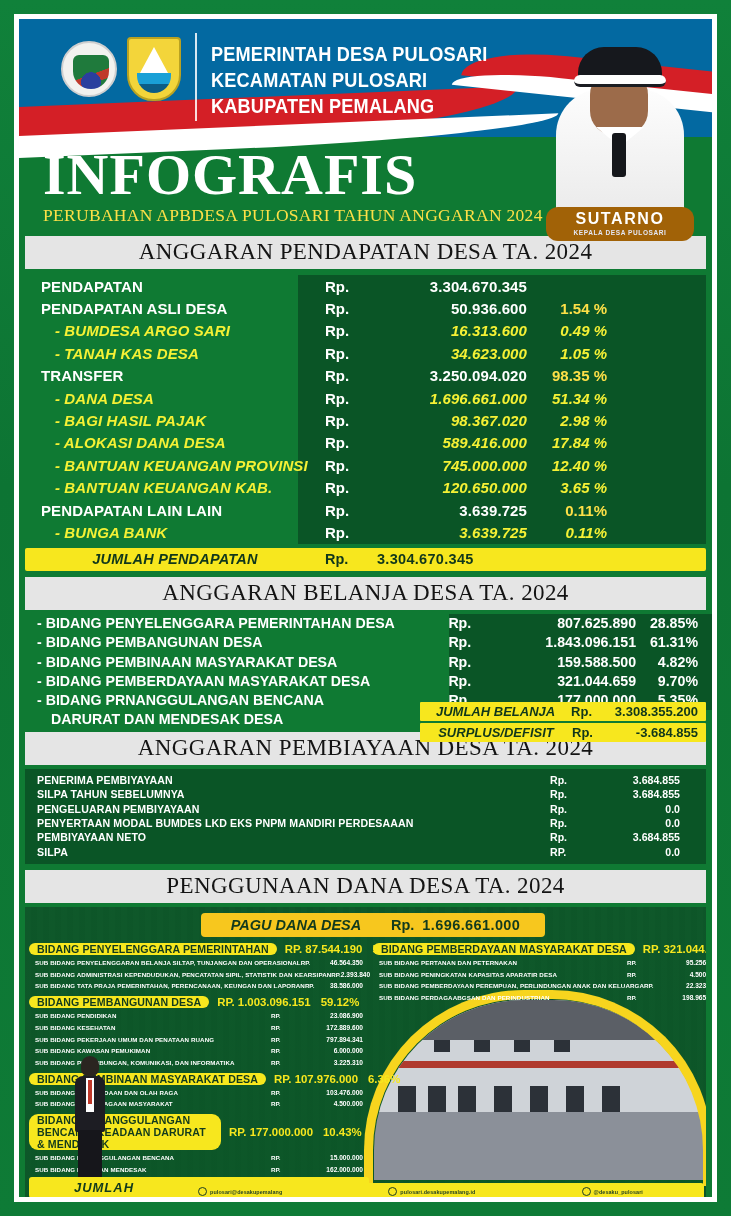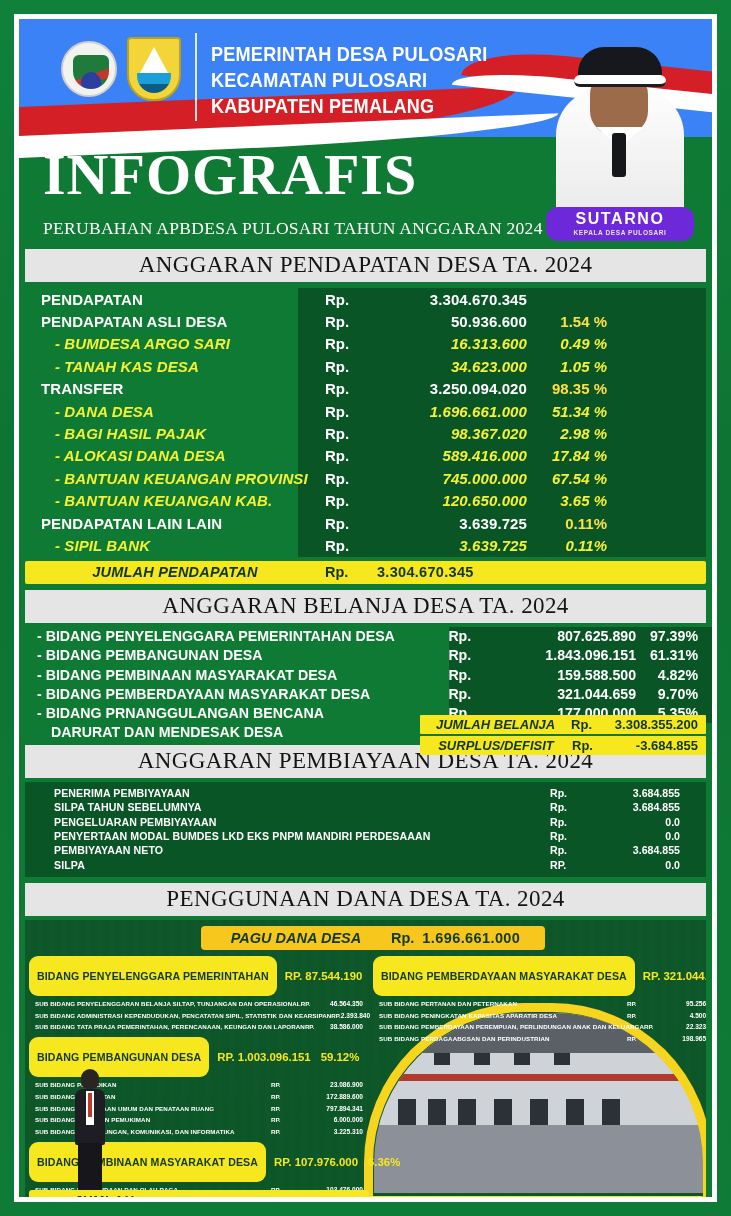--- a/index.html
+++ b/index.html
@@ -19,21 +19,21 @@
   .frame {
     position: absolute; left: 14px; top: 14px;
     width: 703px; height: 1188px;
     border: 5px solid #ffffff;
     overflow: hidden;
     background: #0f7a33;
   }
   .inner { position:absolute; left:0; top:0; right:0; bottom:0; overflow:hidden; }
 
   
-  .header { position: relative; height: 118px; background:#3b82f6; }
+  .header { position: relative; height: 118px; background:#0369a1; }
   .logos { position:absolute; left: 42px; top: 18px; display:flex; gap:10px; align-items:center; }
   .logo-circle {
     width: 56px; height: 56px; border-radius: 50%;
     background: #f2f2ef; border: 2px solid #cfcfcf;
     position: relative; overflow:hidden;
   }
   .logo-circle::after{
     content:""; position:absolute; left:10px; top:12px; width:36px; height:34px;
     background:
       radial-gradient(circle at 50% 80%, #2b3f9e 0 30%, transparent 31%),
@@ -107,34 +107,34 @@
   .portrait-tie{
     position:absolute; left: 74px; top: 110px; width: 14px; height: 44px;
     background:#15171b; border-radius: 3px;
   }
   .portrait-collar{
     position:absolute; left: 58px; top: 104px; width: 48px; height: 20px;
     background:#ffffff; clip-path: polygon(0 0, 100% 0, 50% 100%);
   }
   .name-plate {
     position:absolute; left: 8px; bottom: 2px; width: 148px; padding: 4px 0 5px;
-    background:#6d28d9; border-radius: 12px; text-align:center;
+    background:#a16207; border-radius: 12px; text-align:center;
   }
   .name-plate .nm { color:#fff; font-size:16px; font-weight:900; letter-spacing:1.6px; line-height:16px;}
   .name-plate .ti { color:#e4e7f5; font-size:6.5px; font-weight:700; letter-spacing:.6px; margin-top:2px;}
 
   
   .title-zone { position:relative; padding: 10px 0 4px 24px; }
   .main-title {
     font-family:"Liberation Serif", serif; font-weight:700;
     font-size: 58px; line-height: 56px; color:#ffffff; letter-spacing: 1px;
   }
   .sub-title {
-    font-family:"Liberation Serif", serif; color:#ffffff;
-    font-size: 17.5px; letter-spacing: .3px; margin-top: 15px;
+    font-family:"Liberation Serif", serif; color:#fde047;
+    font-size: 17.5px; letter-spacing: .3px; margin-top: 2px;
   }
 
   
   .band {
     background:#e5e5e5; margin: 6px 6px 0 6px; text-align:center;
     font-family:"Liberation Serif", serif; color:#141414;
     font-size: 23px; line-height: 30px; letter-spacing:.4px; padding: 1px 0 2px;
   }
 
   
@@ -194,21 +194,21 @@
     background:#f7e71e; display:flex; align-items:center; height: 19px;
     margin-bottom: 2px; border-radius:1px;
   }
   .bt-lab { width: 152px; text-align:center; font-size: 13px; font-weight:900; font-style:italic; color:#10371b; }
   .bt-rp { width: 44px; font-size: 13px; font-weight:900; color:#10371b; }
   .bt-val { flex:1; text-align:right; padding-right:8px; font-size: 13px; font-weight:900; color:#10371b; }
 
   
   .pembiayaan { margin: 4px 6px 0 6px; background:#0a5526; padding: 4px 0 5px; }
   .pb-row { display:flex; align-items:center; height: 14.4px; }
-  .pb-label { flex:1; padding-left: 29px; color:#ffffff; font-size: 10.6px; font-weight:900; letter-spacing:.1px; }
+  .pb-label { flex:1; padding-left: 12px; color:#ffffff; font-size: 10.6px; font-weight:900; letter-spacing:.1px; }
   .pb-rp { width: 38px; color:#fff; font-size: 10.6px; font-weight:900; }
   .pb-val { width: 118px; text-align:right; padding-right: 26px; color:#fff; font-size: 10.6px; font-weight:900; }
 
   
   .dana { position:relative; margin: 4px 6px 0 6px; height: 295px; background:#0c6b2e; overflow:hidden; }
   .dana-photo-bg {
     position:absolute; inset:0;
     background:
       linear-gradient(180deg, rgba(10,85,38,.86), rgba(10,85,38,.92)),
       repeating-linear-gradient(90deg,#2d6b44 0 6px,#245c3a 6px 12px);
@@ -222,21 +222,21 @@
   .pagu .val { font-size: 14.5px; font-weight:900; color:#123a1d; margin-left:8px; letter-spacing:.4px; }
 
   .col { position:absolute; top: 36px; z-index: 3; }
   .col-left { left: 4px; width: 340px; }
   .col-right { left: 348px; width: 352px; }
 
   .cat {
     display:flex; align-items:center; margin-bottom: 2px;
   }
   .cat-pill {
-    background:#f7e71e; border-radius: 9px; padding: 14px 8px;
+    background:#f7e71e; border-radius: 9px; padding: 0 8px;
     font-size: 10.6px; font-weight:900; color:#123a1d; letter-spacing:.1px;
     line-height: 12px; white-space:nowrap;
   }
   .cat-pill.two { white-space:normal; width: 192px; }
   .cat-amt { color:#f7e71e; font-size: 11.4px; font-weight:900; margin-left: 8px; white-space:nowrap; }
   .cat-pct { color:#f7e71e; font-size: 11.4px; font-weight:900; margin-left: 10px; white-space:nowrap; }
 
   .sub-row { display:flex; align-items:center; height: 10.6px; margin-bottom: 1.2px; }
   .sub-name { flex:1; color:#ffffff; font-size: 6.2px; font-weight:700; padding-left: 6px; white-space:nowrap; letter-spacing:.1px; }
   .sub-rp { width: 28px; color:#ffffff; font-size: 6.2px; font-weight:700; }
@@ -383,57 +383,57 @@
             <div class="inc-row hl">
               <div class="inc-label ind">- ALOKASI DANA DESA</div>
               <div class="inc-rp">Rp.</div>
               <div class="inc-val">589.416.000</div>
               <div class="inc-pct">17.84 %</div>
             </div>
             <div class="inc-row hl">
               <div class="inc-label ind">- BANTUAN KEUANGAN PROVINSI</div>
               <div class="inc-rp">Rp.</div>
               <div class="inc-val">745.000.000</div>
-              <div class="inc-pct">67.54 %</div>
+              <div class="inc-pct">12.40 %</div>
             </div>
             <div class="inc-row hl">
               <div class="inc-label ind">- BANTUAN KEUANGAN KAB.</div>
               <div class="inc-rp">Rp.</div>
               <div class="inc-val">120.650.000</div>
               <div class="inc-pct">3.65 %</div>
             </div>
             <div class="inc-row">
               <div class="inc-label">PENDAPATAN LAIN LAIN</div>
               <div class="inc-rp">Rp.</div>
               <div class="inc-val">3.639.725</div>
               <div class="inc-pct">0.11%</div>
             </div>
             <div class="inc-row hl">
-              <div class="inc-label ind">- SIPIL BANK</div>
+              <div class="inc-label ind">- BUNGA BANK</div>
               <div class="inc-rp">Rp.</div>
               <div class="inc-val">3.639.725</div>
               <div class="inc-pct">0.11%</div>
             </div>
           </div>
     </div>
     <div class="yellow-total">
       <div class="lab">JUMLAH PENDAPATAN</div>
       <div class="rp">Rp.</div>
       <div class="val">3.304.670.345</div>
     </div>
 
     <div class="band">ANGGARAN BELANJA DESA TA. 2024</div>
     <div class="belanja">
       <div class="belanja-dark"></div>
       <div id="spending-rows">
             <div class="bl-row">
               <div class="bl-label">- BIDANG PENYELENGGARA PEMERINTAHAN DESA</div>
               <div class="bl-rp">Rp.</div>
               <div class="bl-val">807.625.890</div>
-              <div class="bl-pct">97.39%</div>
+              <div class="bl-pct">28.85%</div>
             </div>
             <div class="bl-row">
               <div class="bl-label">- BIDANG PEMBANGUNAN DESA</div>
               <div class="bl-rp">Rp.</div>
               <div class="bl-val">1.843.096.151</div>
               <div class="bl-pct">61.31%</div>
             </div>
             <div class="bl-row">
               <div class="bl-label">- BIDANG PEMBINAAN MASYARAKAT DESA</div>
               <div class="bl-rp">Rp.</div>

